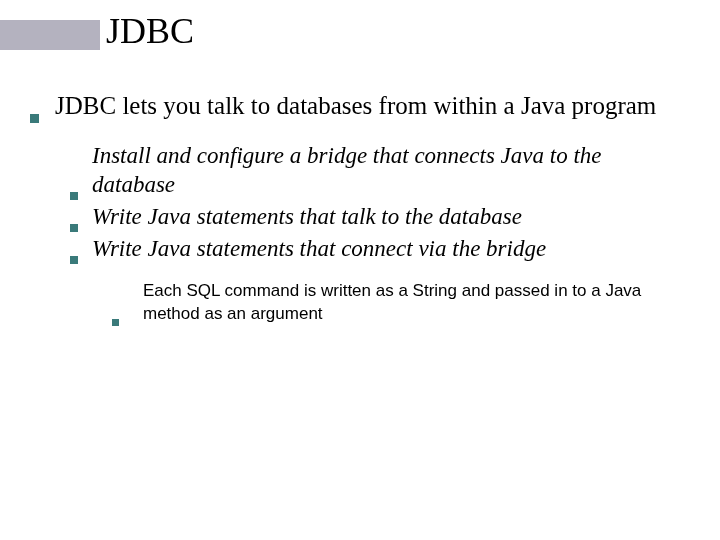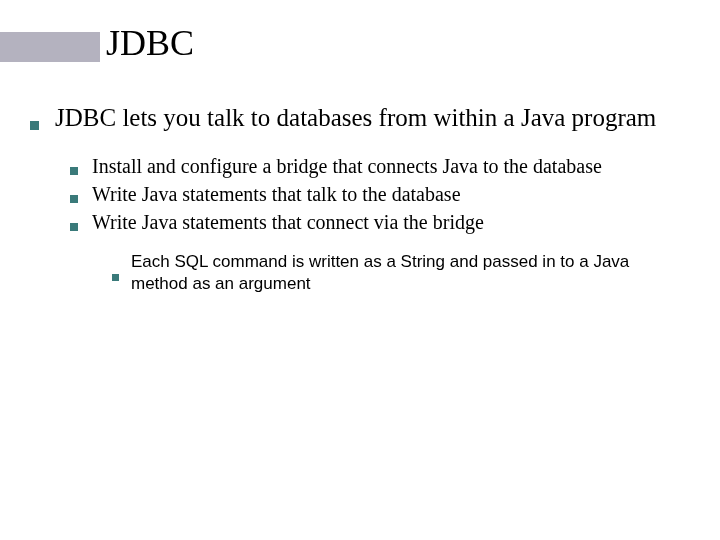--- a/index.html
+++ b/index.html
@@ -10,21 +10,20 @@
     background: #ffffff;
     font-family: "Times New Roman", Times, serif;
     color: #000000;
     overflow: hidden;
   }
   .slide {
     position: relative;
     width: 720px;
     height: 432px;
     box-sizing: border-box;
-    margin-top: 12px;
   }
   .title-bar {
     position: absolute;
     top: 20px;
     left: 0;
     width: 100px;
     height: 30px;
     background: #b4b2bf;
   }
   .title {
@@ -35,21 +34,21 @@
     font-weight: normal;
   }
   .body {
     position: absolute;
     top: 90px;
     left: 30px;
     right: 30px;
   }
   .bullet-row {
     display: flex;
-    align-items: center;
+    align-items: flex-end;
   }
   .sq {
     flex: 0 0 auto;
     width: 9px;
     height: 9px;
     background: #3a7a7a;
     margin-top: 0.55em;
     margin-right: 16px;
   }
   .sq.sm {
@@ -68,33 +67,35 @@
     font-size: 25px;
     line-height: 1.3;
     margin-bottom: 4px;
   }
   .level1 .text { flex: 1 1 auto; }
   .level2-wrap {
     margin-top: 18px;
     margin-left: 40px;
   }
   .level2 {
-    font-size: 20px;
+    font-size: 23px;
     line-height: 1.3;
     margin-bottom: 2px;
+    font-style: italic;
   }
   .level2 .text { flex: 1 1 auto; }
   .level3-wrap {
     margin-top: 16px;
     margin-left: 82px;
   }
   .level3 {
     font-family: Arial, Helvetica, sans-serif;
     font-size: 17px;
     line-height: 1.35;
+    gap: 12px;
   }
   .level3 .text { flex: 1 1 auto; }
 </style>
 </head>
 <body>
 
 <div class="slide">
   <div class="title-bar"></div>
   <div class="title">JDBC</div>
 

